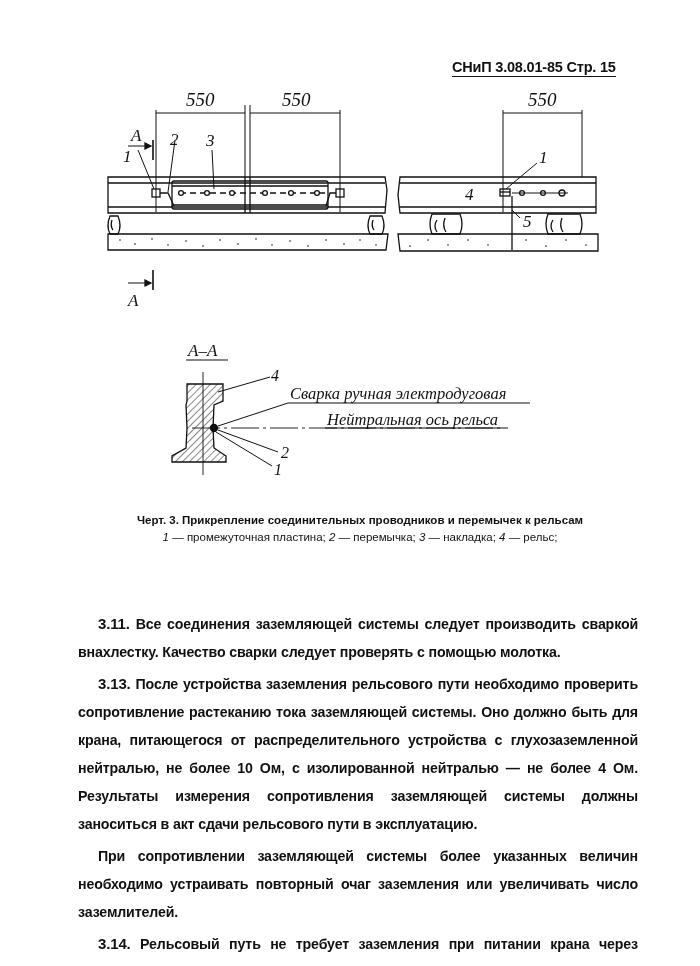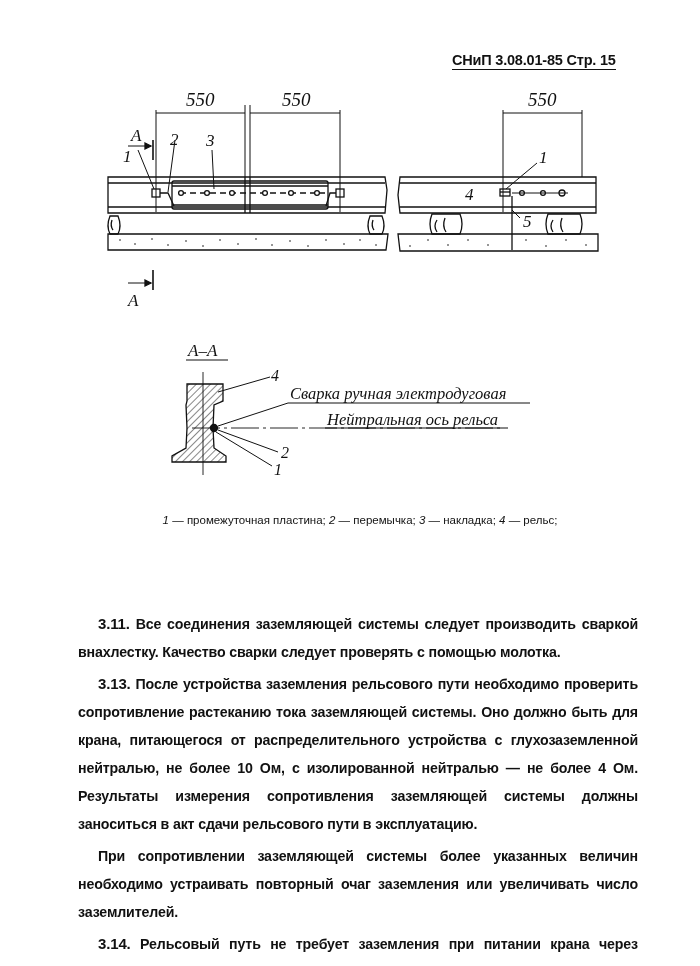--- a/index.html
+++ b/index.html
@@ -1,17 +1,17 @@
 <!DOCTYPE html>
 <html><head>
 <meta charset="utf-8">
 <style>
   html, body { margin: 0; padding: 0; background: #ffffff; }
   body { width: 700px; height: 966px; position: relative; overflow: hidden; color: #111; font-family: "Liberation Sans", sans-serif; }
-  .page-header { position: absolute; left: 452px; top: 52px; font-size: 14.5px; font-weight: bold; letter-spacing: -0.2px; border-bottom: 1.5px solid #111; padding-bottom: 1px; }
+  .page-header { position: absolute; left: 452px; top: 59px; font-size: 14.5px; font-weight: bold; letter-spacing: -0.2px; border-bottom: 1.5px solid #111; padding-bottom: 1px; }
   .figure { position: absolute; left: 0; top: 0; width: 700px; height: 500px; }
   .caption { position: absolute; left: 60px; width: 600px; text-align: center; font-size: 11.5px; line-height: 17px; }
   .caption .title { font-weight: bold; }
   .caption .legend { font-weight: normal; }
   .caption .legend i { font-style: italic; }
   .body-text { position: absolute; left: 78px; width: 560px; font-size: 14.2px; line-height: 28px; font-weight: bold; letter-spacing: -0.15px; margin-top: 8px; }
   .para { margin: 0 0 4px 0; text-indent: 20px; text-align: justify; text-align-last: left; }
   .para .num { font-weight: bold; font-size: 15px; }
 </style>
 </head>
@@ -168,20 +168,21 @@
     <text x="271" y="381" font-size="16">4</text>
     <text x="290" y="399" font-size="16.5">Сварка ручная электродуговая</text>
     <text x="327" y="425" font-size="16.5">Нейтральная ось рельса</text>
     <text x="281" y="458" font-size="16">2</text>
     <text x="274" y="475" font-size="16">1</text>
   </g>
   <line x1="325" y1="428" x2="508" y2="428" stroke="#111" stroke-width="1"></line>
 </svg>
 
 <div class="caption" style="top:512px;">
+  <div class="title">Черт. 3. Прикрепление соединительных проводников и перемычек к рельсам</div>
   <div class="legend">
     <i>1</i><span> — </span><span>промежуточная пластина;</span>
     <i>2</i><span> — </span><span>перемычка;</span>
     <i>3</i><span> — </span><span>накладка;</span>
     <i>4</i><span> — </span><span>рельс;</span>
   </div>
 </div>
 
 <div class="body-text" style="top:602px;">
   <p class="para"><span class="num">3.11.</span><span> Все соединения заземляющей системы следует производить сваркой внахлестку. Качество сварки следует проверять с помощью молотка.</span></p>

